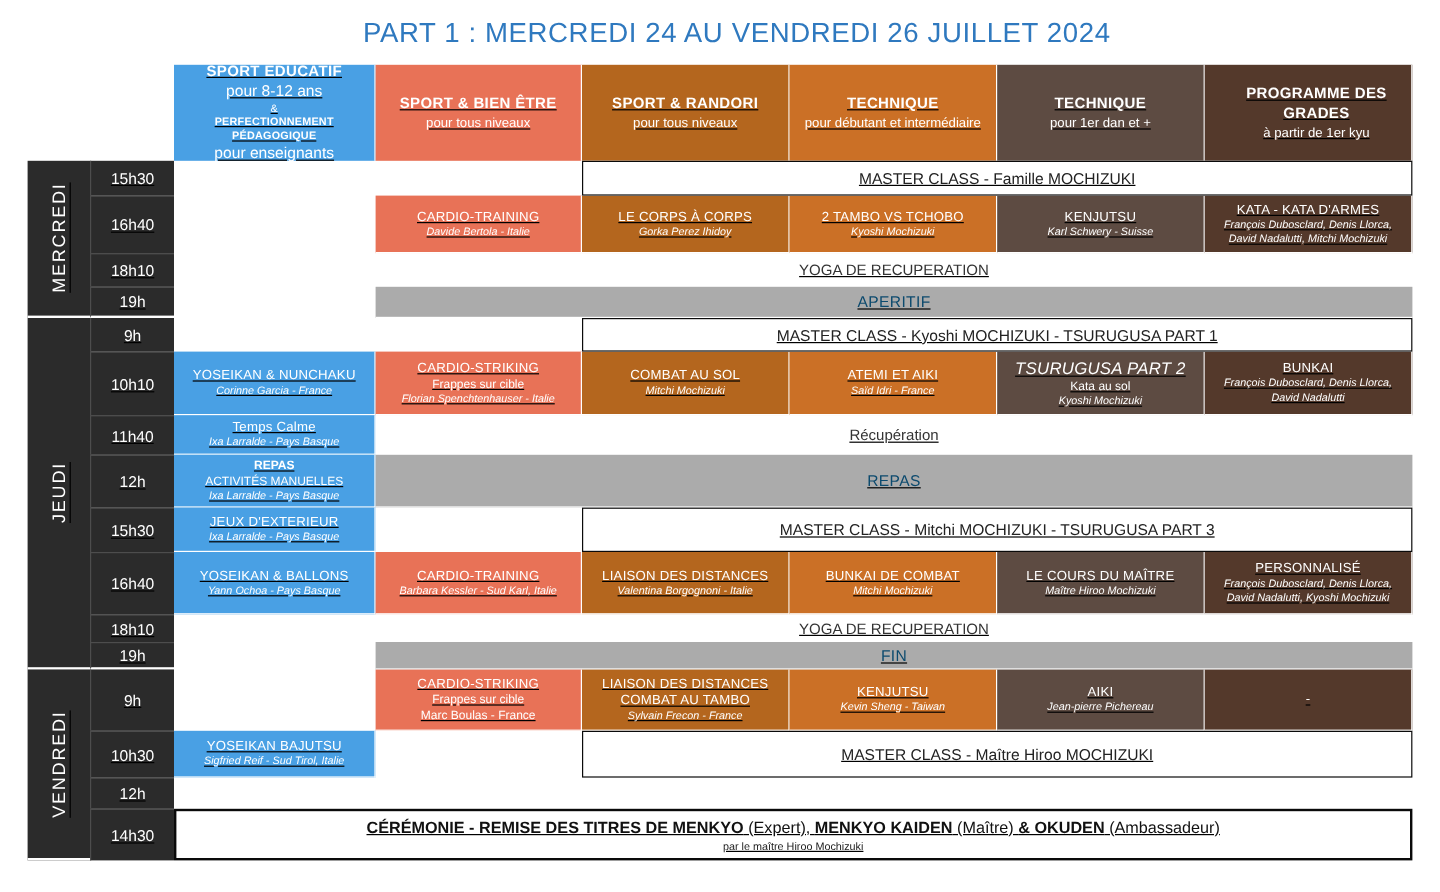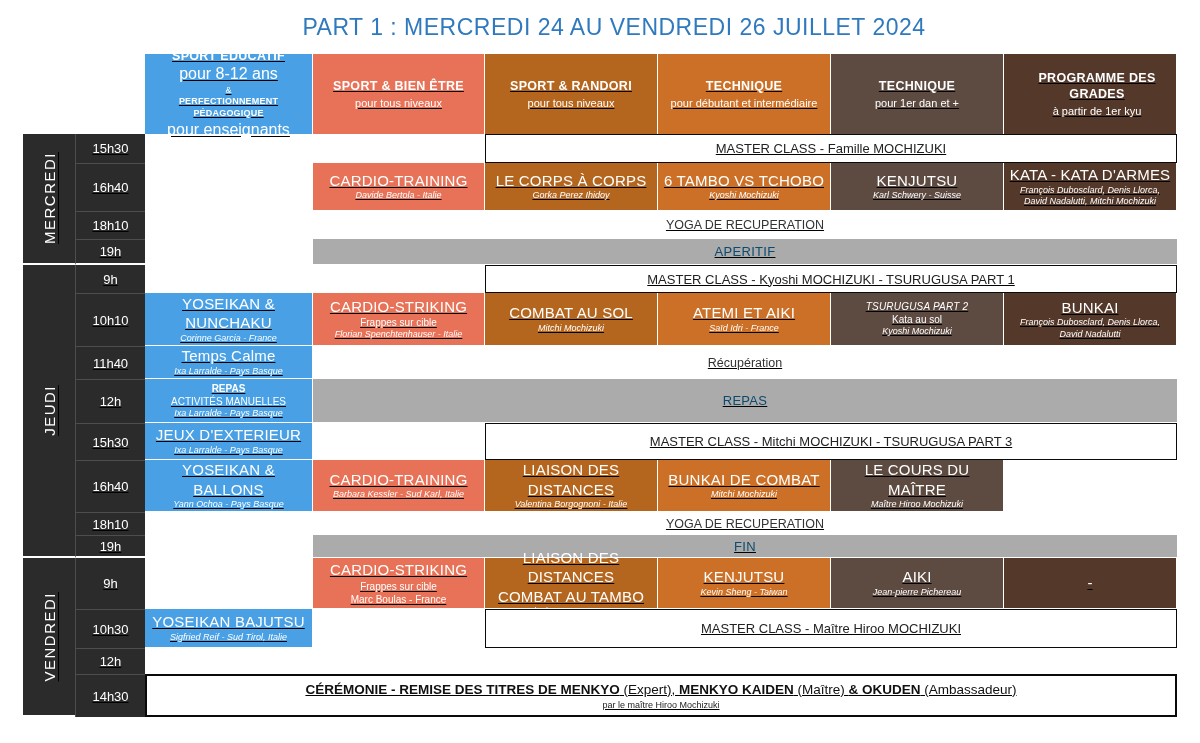--- a/index.html
+++ b/index.html
@@ -7,41 +7,41 @@
         font-family:"Liberation Sans","DejaVu Sans",sans-serif;}
   .title{height:54px;display:flex;align-items:center;justify-content:center;
          font-size:23px;letter-spacing:.5px;color:var(--title-blue,#2F79BF);font-weight:500;padding-left:28px;}
   .grid{display:grid;margin-left:23px;width:1154px;
         grid-template-columns:52px 70px 168px 172px 173px 173px 173px 173px;
         grid-template-rows:80px 29px 48px 28px 26px 28px 53px 33px 44px 37px 52px 23px 23px 51px 39px 26px 43px;text-decoration:underline;}
   .hcell{display:flex;flex-direction:column;justify-content:center;align-items:center;text-align:center;
          color:#fff;padding:3px 6px;border-right:1px solid #fff;box-sizing:border-box;line-height:1.3;}
   .h-title{font-size:12.5px;font-weight:700;letter-spacing:.3px;}
   .h-sub{font-size:11px;margin-top:2px;}
-  .h-sub2{font-size:16px;}
+  .h-sub2{font-size:13px;}
   .h-amp{font-size:9px;}
   .h-bold-small{font-size:9px;font-weight:700;letter-spacing:.2px;}
   .bg-blue{background:var(--blue,#49A0E4);}
   .bg-salmon{background:var(--salmon,#E87257);}
   .bg-rust{background:var(--rust,#B4661E);}
   .bg-orange{background:var(--orange,#CB7026);}
   .bg-brown{background:var(--brown,#5D4B42);}
   .bg-darkbrown{background:var(--dark-brown,#54392B);padding-left:20px;}
   .day{background:var(--day-black,#2B2B2B);display:flex;align-items:center;justify-content:center;
        border-bottom:2px solid #fff;box-sizing:border-box;}
   .day span{writing-mode:vertical-rl;transform:rotate(180deg);color:#fff;font-size:15px;
             font-weight:500;letter-spacing:1.5px;}
   .time{background:var(--day-black,#2B2B2B);color:#fff;font-size:13px;display:flex;align-items:center;
         justify-content:center;border-left:1px solid #4d4d4d;border-top:1px solid #4d4d4d;box-sizing:border-box;}
   .time.first{border-top:none;}
   .time.dend{border-bottom:2px solid #fff;}
   .cell{display:flex;flex-direction:column;justify-content:center;align-items:center;text-align:center;
         color:#fff;padding:2px 5px;border-right:1px solid #fff;border-bottom:1px solid #fff;
         box-sizing:border-box;line-height:1.3;}
-  .t{font-size:15px;letter-spacing:.2px;}
+  .t{font-size:11px;letter-spacing:.2px;}
   .s{font-size:10px;}
   .sb{font-size:10px;font-weight:700;}
   .n{font-size:9px;font-style:italic;}
   .master{background:#fff;border:1.5px solid #0a0a0a;color:#222;font-size:13px;display:flex;
           align-items:center;justify-content:center;box-sizing:border-box;z-index:1;}
   .full-plain{background:#fff;color:#333;font-size:12.5px;display:flex;align-items:center;
               justify-content:center;box-sizing:border-box;}
   .full-gray{background:var(--gray,#ABABAB);color:#0c4a6e;font-size:13px;letter-spacing:.3px;display:flex;
              align-items:center;justify-content:center;border-bottom:1px solid #fff;box-sizing:border-box;}
   .ceremony{background:#fff;border:2.5px solid #0a0a0a;color:#111;display:flex;flex-direction:column;
@@ -117,21 +117,21 @@
 
     <div class="cell bg-salmon" style="grid-area:3/4">
       <span class="t">CARDIO-TRAINING</span>
       <span class="n">Davide Bertola - Italie</span>
     </div>
     <div class="cell bg-rust" style="grid-area:3/5">
       <span class="t">LE CORPS À CORPS</span>
       <span class="n">Gorka Perez Ihidoy</span>
     </div>
     <div class="cell bg-orange" style="grid-area:3/6">
-      <span class="t">6 TAMBO VS TCHOBO</span>
+      <span class="t">2 TAMBO VS TCHOBO</span>
       <span class="n">Kyoshi Mochizuki</span>
     </div>
     <div class="cell bg-brown" style="grid-area:3/7">
       <span class="t">KENJUTSU</span>
       <span class="n">Karl Schwery - Suisse</span>
     </div>
     <div class="cell bg-darkbrown" style="grid-area:3/8">
       <span class="t">KATA - KATA D'ARMES</span>
       <span class="n">François Dubosclard, Denis Llorca, David Nadalutti, Mitchi Mochizuki</span>
     </div>
@@ -152,21 +152,21 @@
     </div>
     <div class="cell bg-rust" style="grid-area:7/5">
       <span class="t">COMBAT AU SOL</span>
       <span class="n">Mitchi Mochizuki</span>
     </div>
     <div class="cell bg-orange" style="grid-area:7/6">
       <span class="t">ATEMI ET AIKI</span>
       <span class="n">Saïd Idri - France</span>
     </div>
     <div class="cell bg-brown" style="grid-area:7/7">
-      <span class="t" style="font-style:italic;font-size:10px">TSURUGUSA PART 2</span>
+      <span class="t" style="font-style:italic;font-size:14px">TSURUGUSA PART 2</span>
       <span class="s">Kata au sol</span>
       <span class="n">Kyoshi Mochizuki</span>
     </div>
     <div class="cell bg-darkbrown" style="grid-area:7/8">
       <span class="t">BUNKAI</span>
       <span class="n">François Dubosclard, Denis Llorca, David Nadalutti</span>
     </div>
 
     <div class="cell bg-blue" style="grid-area:8/3">
       <span class="t">Temps Calme</span>
@@ -200,20 +200,24 @@
       <span class="n">Valentina Borgognoni - Italie</span>
     </div>
     <div class="cell bg-orange" style="grid-area:11/6">
       <span class="t">BUNKAI DE COMBAT</span>
       <span class="n">Mitchi Mochizuki</span>
     </div>
     <div class="cell bg-brown" style="grid-area:11/7">
       <span class="t">LE COURS DU MAÎTRE</span>
       <span class="n">Maître Hiroo Mochizuki</span>
     </div>
+    <div class="cell bg-darkbrown" style="grid-area:11/8">
+      <span class="t">PERSONNALISÉ</span>
+      <span class="n">François Dubosclard, Denis Llorca, David Nadalutti, Kyoshi Mochizuki</span>
+    </div>
 
     <div class="full-plain" style="grid-area:12/4/13/9">YOGA DE RECUPERATION</div>
     <div class="full-gray" style="grid-area:13/4/14/9">FIN</div>
 
     <div class="cell bg-salmon" style="grid-area:14/4">
       <span class="t">CARDIO-STRIKING</span>
       <span class="s">Frappes sur cible</span>
       <span class="s">Marc Boulas - France</span>
     </div>
     <div class="cell bg-rust" style="grid-area:14/5">

